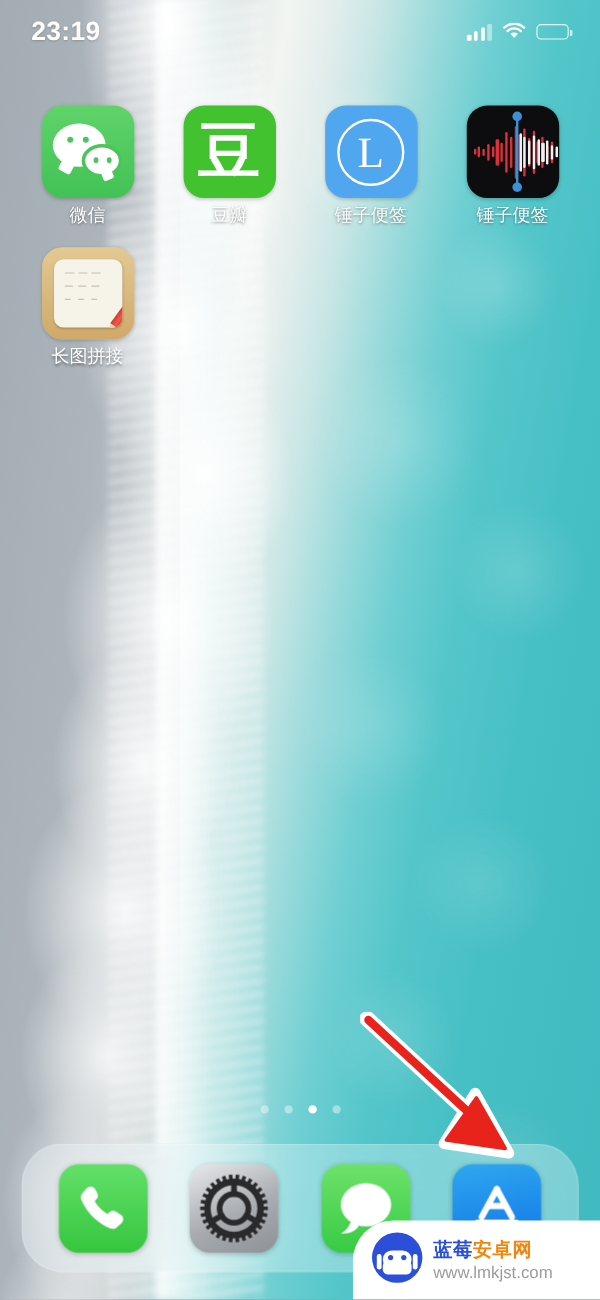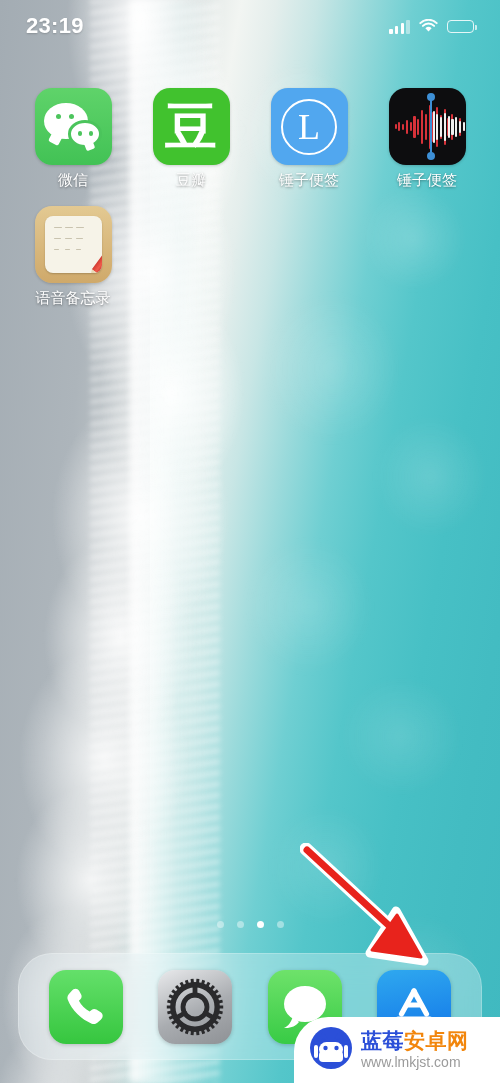--- a/index.html
+++ b/index.html
@@ -215,21 +215,21 @@
   
   #arrow-annotation { position:absolute; left:300px; top:843px; width:160px; height:135px; z-index:25; }
 
   
   #watermark {
     position:absolute; right:0; bottom:0; width:206px; height:66px;
     background:#fff; border-top-left-radius:34px;
     display:flex; align-items:center; gap:7px; padding-left:14px; z-index:30;
   }
   .wm-texts { display:flex; flex-direction:column; line-height:1; gap:3px; }
-  .wm-title { font-size:21px; font-weight:bold; letter-spacing:.5px;
+  .wm-title { font-size:16px; font-weight:bold; letter-spacing:.5px;
     font-family:"DejaVu Sans",sans-serif; }
   .wm-title .b { color:#2b4fd8; } .wm-title .o { color:#f2860c; }
   .wm-url { font-size:14px; color:#9b9b9b; font-family:"Liberation Sans",sans-serif; }
 </style>
 </head>
 <body>
 
 <div id="wallpaper">
   <div class="wp-base"></div>
   <div class="wp-water-tex"></div>
@@ -341,21 +341,21 @@
           <span class="hline" style="top: 33px; left: 9px; width: 5.66667px;"></span>
           <span class="hline" style="top: 22.2px; left: 31px; width: 7px;"></span>
           <span class="hline" style="top: 22.1px; left: 20px; width: 7px;"></span>
           <span class="hline" style="top: 22px; left: 9px; width: 7px;"></span>
           <span class="hline" style="top: 11.2px; left: 31px; width: 8.33333px;"></span>
           <span class="hline" style="top: 11.1px; left: 20px; width: 8.33333px;"></span>
           <span class="hline" style="top: 11px; left: 9px; width: 8.33333px;"></span>
           <span class="pencil"></span>
         </span>
     </div>
-    <div class="app-label">语音备忘录</div>
+    <div class="app-label">长图拼接</div>
   </div>
 </div>
 
 <div id="page-dots">
     <i></i>
     <i></i>
     <i class="on"></i>
     <i></i>
   </div>
 

